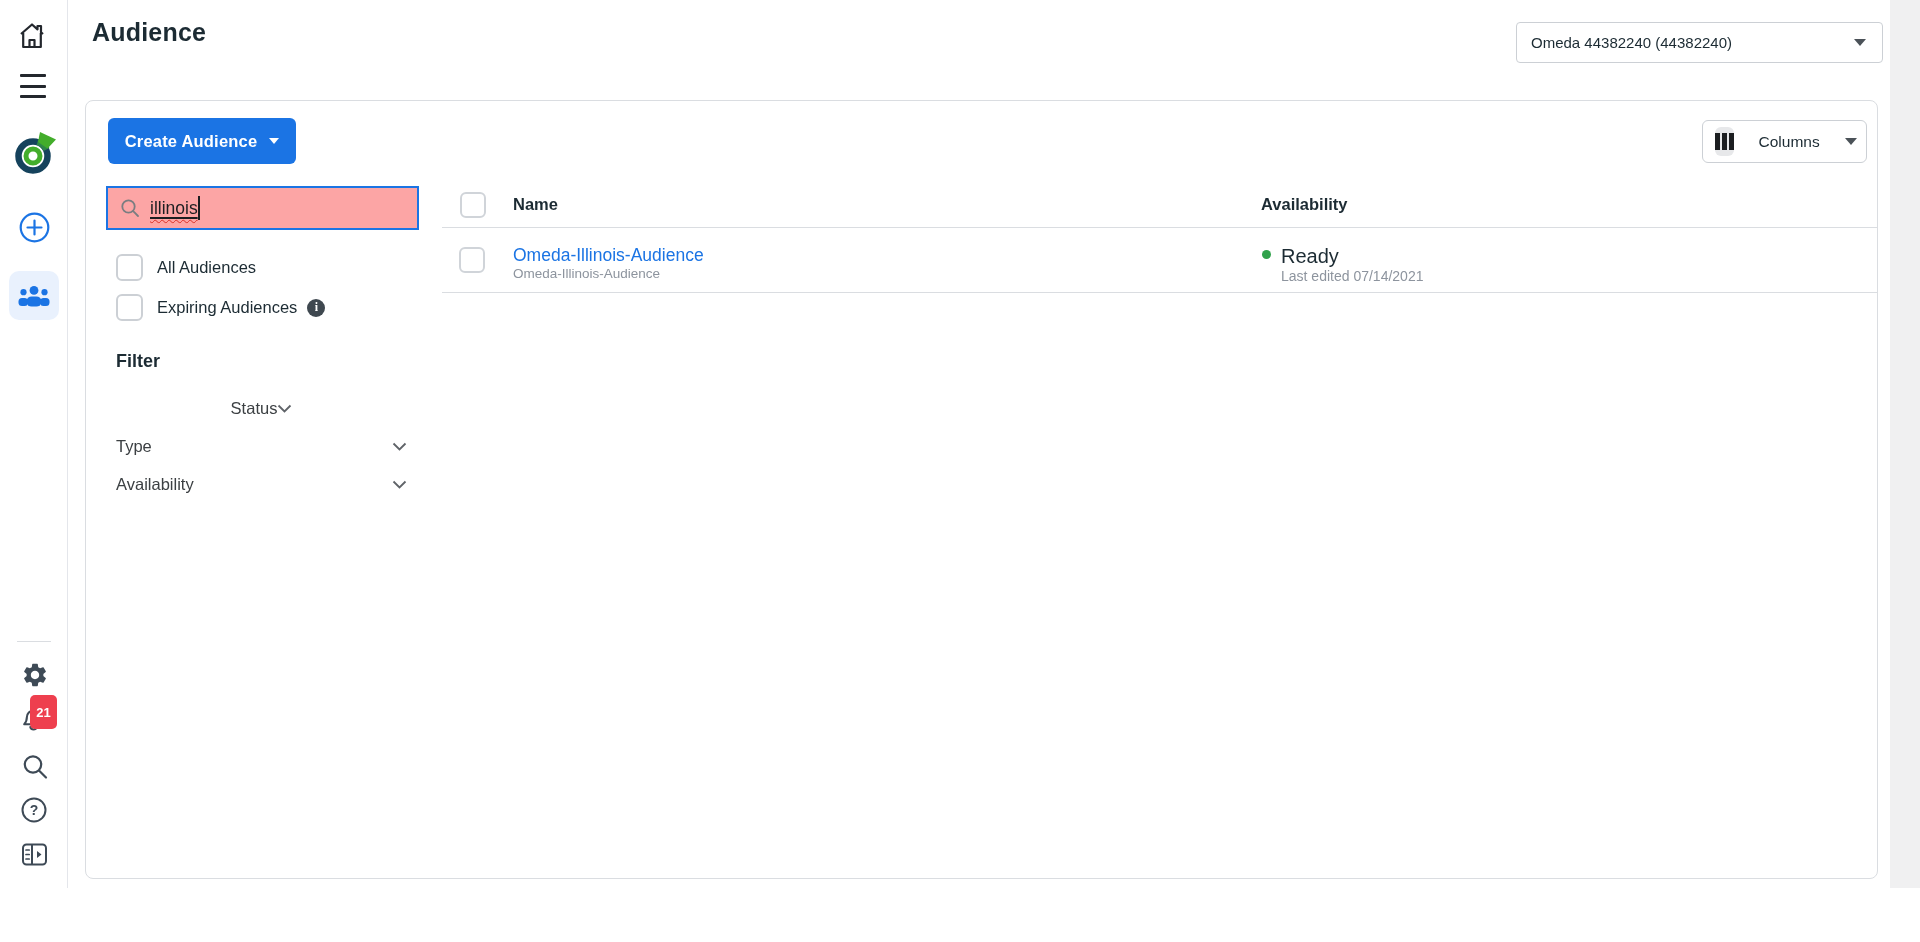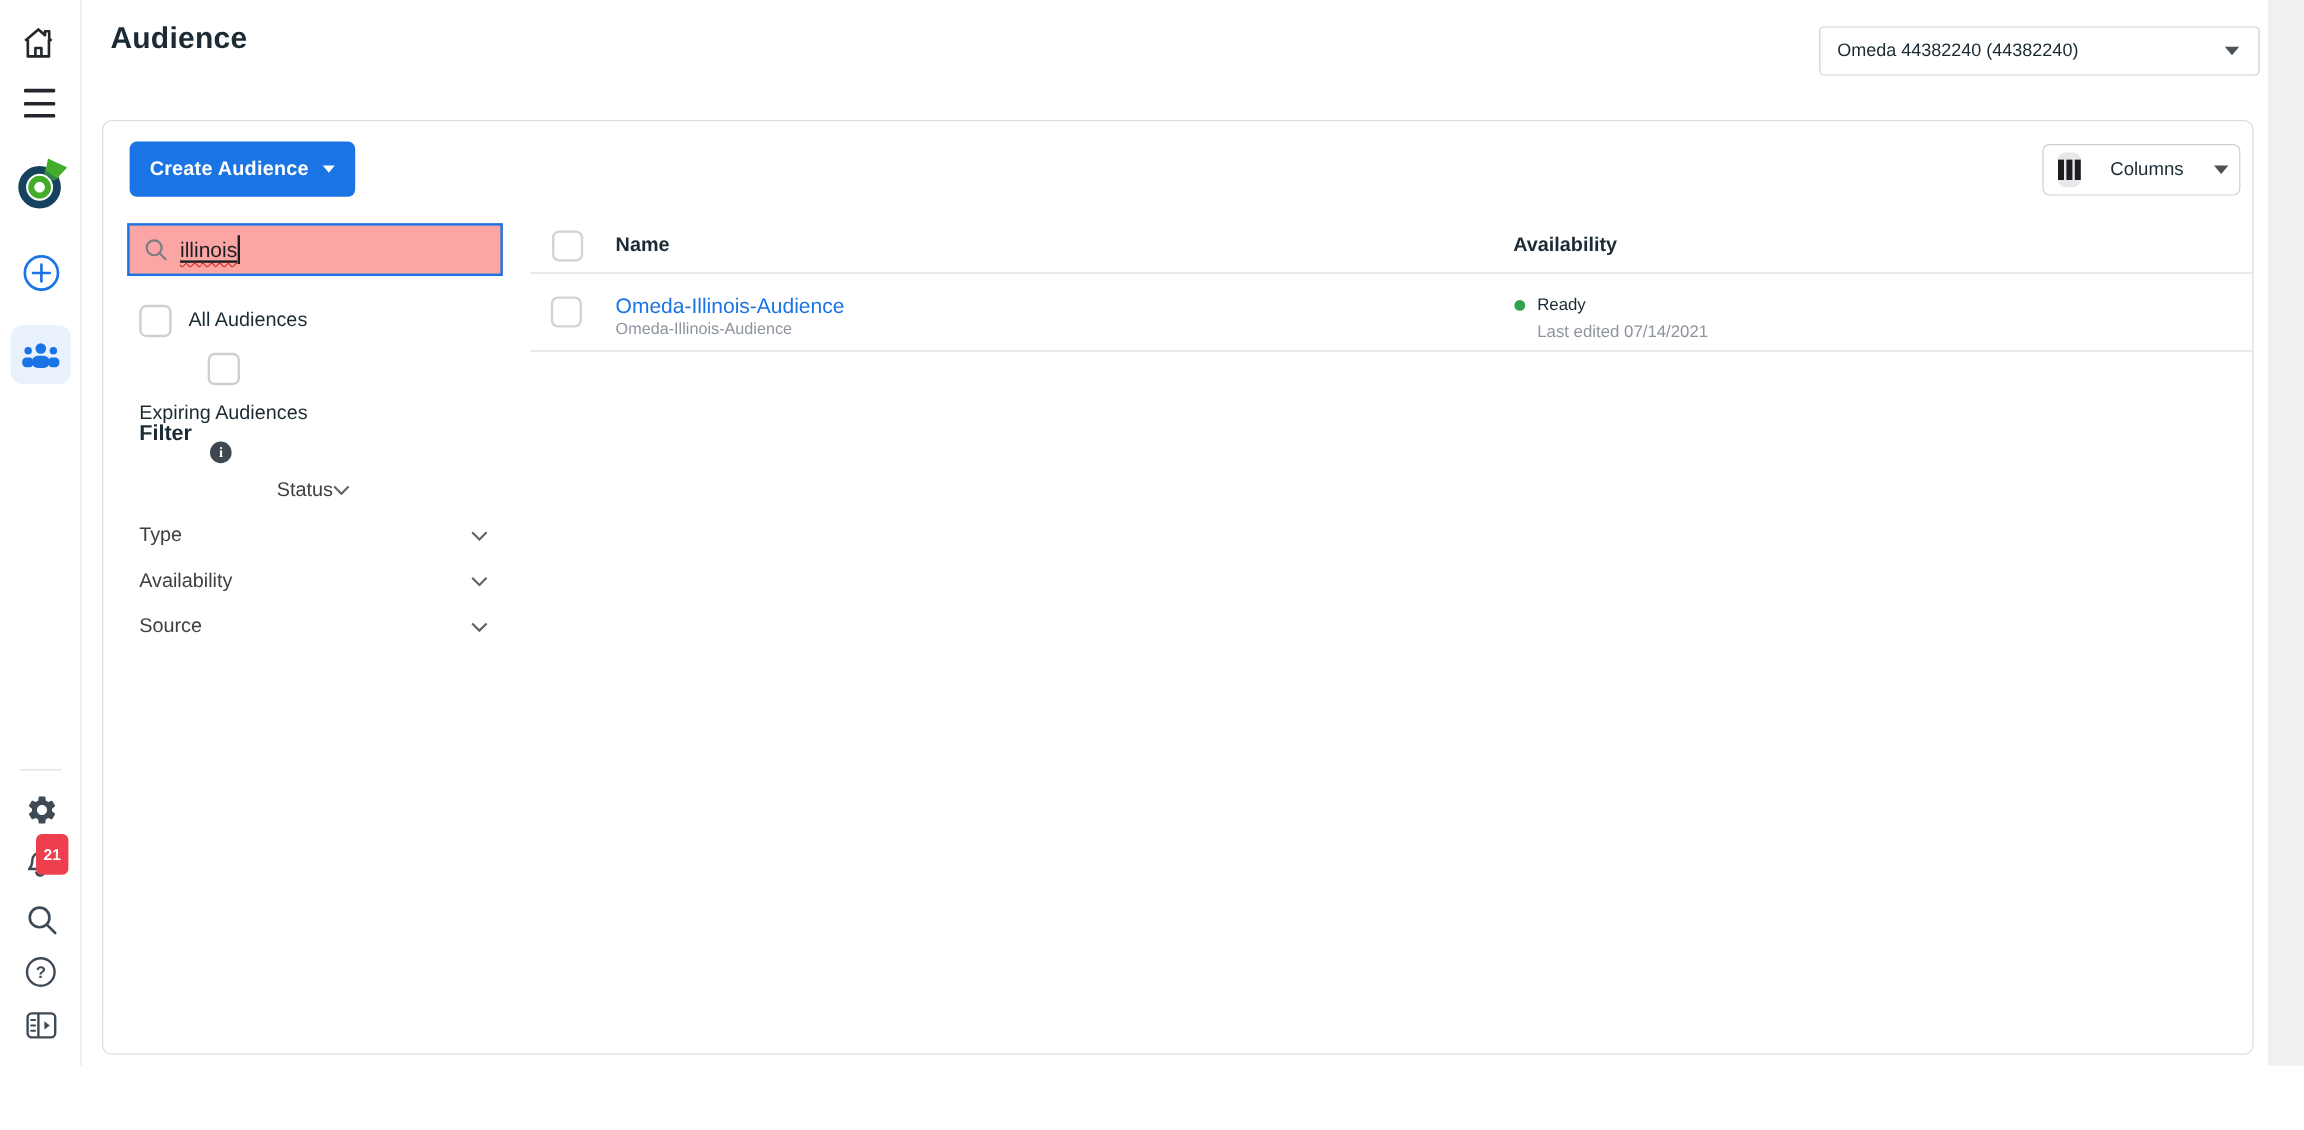--- a/index.html
+++ b/index.html
@@ -63,21 +63,21 @@
   .search-box svg { flex:0 0 auto; margin-right:10px; }
   .search-text { font-size:17.5px; color:#1c1e21; text-decoration:underline;
                  text-decoration-thickness:1.5px; text-underline-offset:3px; white-space:pre; }
   .search-text .wavy { text-decoration:underline wavy #d93025; text-decoration-thickness:1px;
                        text-underline-offset:5px; }
   .text-caret { display:inline-block; width:2px; height:24px; background:#1c1e21;
                 vertical-align:middle; margin-left:0; }
 
   .check-row { position:absolute; left:30px; display:flex; align-items:center; gap:14px; }
   .check-row.r1 { top:153px; }
-  .check-row.r2 { top:193px;flex-direction:column; }
+  .check-row.r2 { top:193px; }
   .checkbox { width:27px; height:27px; border:2px solid #ccd0d5; border-radius:6px;
               background:#fff; cursor:pointer; flex:0 0 auto; }
   .check-row .lbl { font-size:16.5px; color:#1c2b33; }
   .info-dot { width:18px; height:18px; border-radius:50%; background:#3f4850; color:#fff;
               display:flex; align-items:center; justify-content:center;
               font-size:12px; font-weight:700; font-family:"Liberation Serif",serif;
               margin-left:-4px; cursor:pointer; }
 
   .filter-heading { position:absolute; left:30px; top:250px; font-size:18px; font-weight:700; color:#1c2b33; }
   .filter-row { position:absolute; left:30px; width:291px; height:38px;
@@ -93,21 +93,21 @@
   .tbl-divider { position:absolute; left:356px; width:1436px; height:1px; background:#dadde1; }
   .d1 { top:126px; } .d2 { top:191px; }
 
   .row-checkbox { position:absolute; left:373px; top:146px; width:26px; height:26px;
                   border:2px solid #d0d4d9; border-radius:6px; background:#fff; cursor:pointer; }
   .row-link { position:absolute; left:427px; top:144px; font-size:17.5px; color:#1b74e4;
               text-decoration:none; cursor:pointer; }
   .row-sub  { position:absolute; left:427px; top:165px; font-size:13.5px; color:#8d949e; }
   .status-dot { position:absolute; left:1176px; top:149px; width:9px; height:9px; border-radius:50%;
                 background:#31a24c; }
-  .status-lbl { position:absolute; left:1195px; top:144px; font-size:14px; color:#1c2b33; }
+  .status-lbl { position:absolute; left:1195px; top:144px; font-size:20px; color:#1c2b33; }
   .status-sub { position:absolute; left:1195px; top:167px; font-size:14px; color:#8d949e; }
 
   
   .scroll-strip { position:absolute; left:1890px; top:0; width:30px; height:888px; background:#f0f0f1; }
 
   svg { display:block; }
 </style>
 </head>
 <body>
 
@@ -253,26 +253,20 @@
       <svg width="15" height="9" viewBox="0 0 15 9" fill="none" stroke="#5f6368" stroke-width="1.8">
           <path d="M1.5 1.5 L7.5 7.5 L13.5 1.5"></path>
         </svg>
     </div>
     <div class="filter-row fr2">
       <span class="lbl">Availability</span>
       <svg width="15" height="9" viewBox="0 0 15 9" fill="none" stroke="#5f6368" stroke-width="1.8">
           <path d="M1.5 1.5 L7.5 7.5 L13.5 1.5"></path>
         </svg>
     </div>
-    <div class="filter-row fr3">
-      <span class="lbl">Source</span>
-      <svg width="15" height="9" viewBox="0 0 15 9" fill="none" stroke="#5f6368" stroke-width="1.8">
-          <path d="M1.5 1.5 L7.5 7.5 L13.5 1.5"></path>
-        </svg>
-    </div>
 
     <span class="tbl-header-checkbox"></span>
     <span class="col-name">Name</span>
     <span class="col-avail">Availability</span>
     <div class="tbl-divider d1"></div>
 
     <div>
       <span class="row-checkbox"></span>
       <a class="row-link">Omeda-Illinois-Audience</a>
       <span class="row-sub">Omeda-Illinois-Audience</span>

